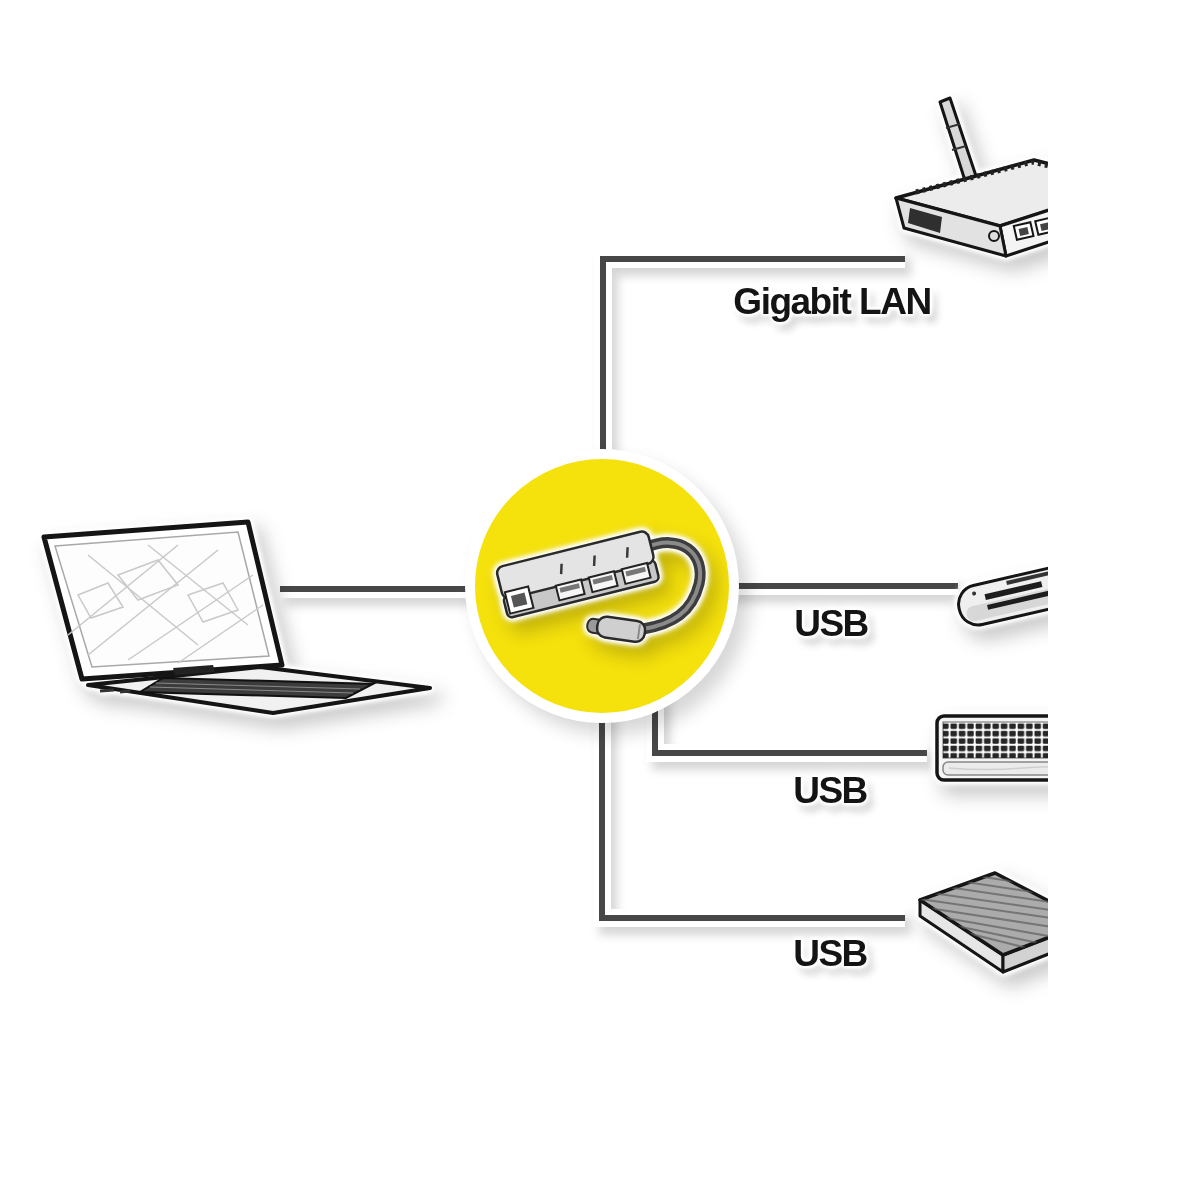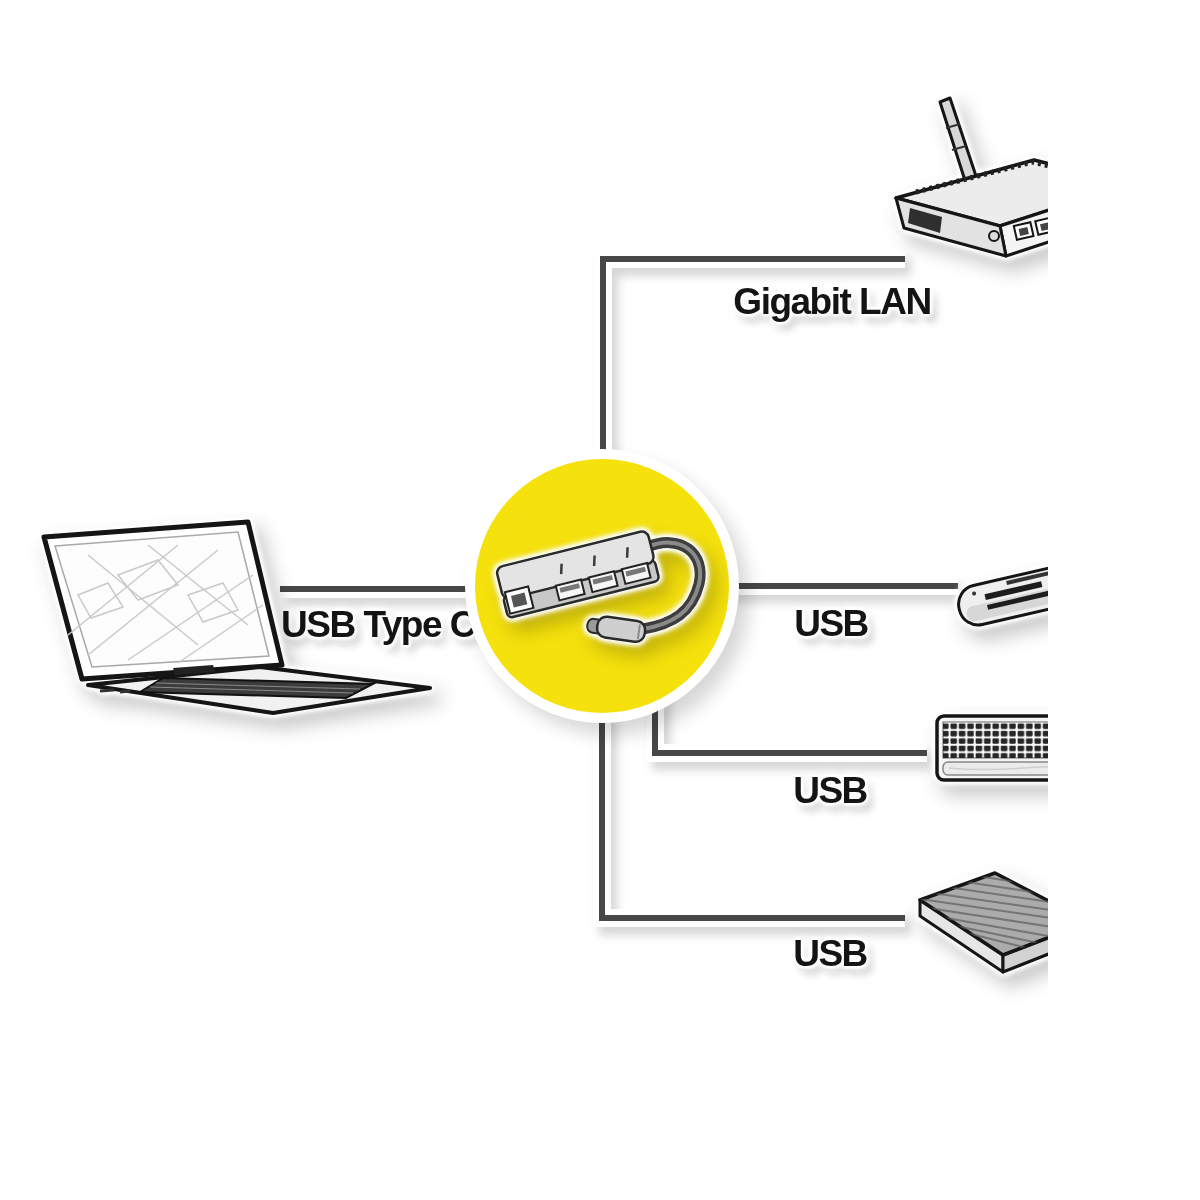--- a/index.html
+++ b/index.html
@@ -53,21 +53,20 @@
     <g stroke="#474747" stroke-width="6" fill="none" stroke-linecap="butt">
       <path d="M280 589 L604 589"></path>
       <path d="M905 259 L603 259 L603 586"></path>
       <path d="M602 586 L958 586"></path>
       <path d="M655 610 L655 753 L927 753"></path>
       <path d="M602 586 L602 918 L905 918"></path>
     </g>
   </svg>
 
   <div class="label" style="left:832px;top:283px;">Gigabit LAN</div>
-  <div class="label" style="left:378px;top:606px;">USB Type C</div>
   <div class="label" style="left:831px;top:605px;">USB</div>
   <div class="label" style="left:830px;top:772px;">USB</div>
   <div class="label" style="left:830px;top:935px;">USB</div>
 
   <div class="hub-circle"></div>
 
   <svg class="device" style="left:495px;top:524px;" width="220" height="140" viewBox="0 0 220 140">
 
     <path d="M150 24 C186 8 211 30 204 60 C197 88 178 100 148 105" fill="none" stroke="#3d3d3d" stroke-width="11" stroke-linecap="round"></path>
     <path d="M150 24 C186 8 211 30 204 60 C197 88 178 100 148 105" fill="none" stroke="#8a8a8a" stroke-width="4" stroke-linecap="round"></path>

